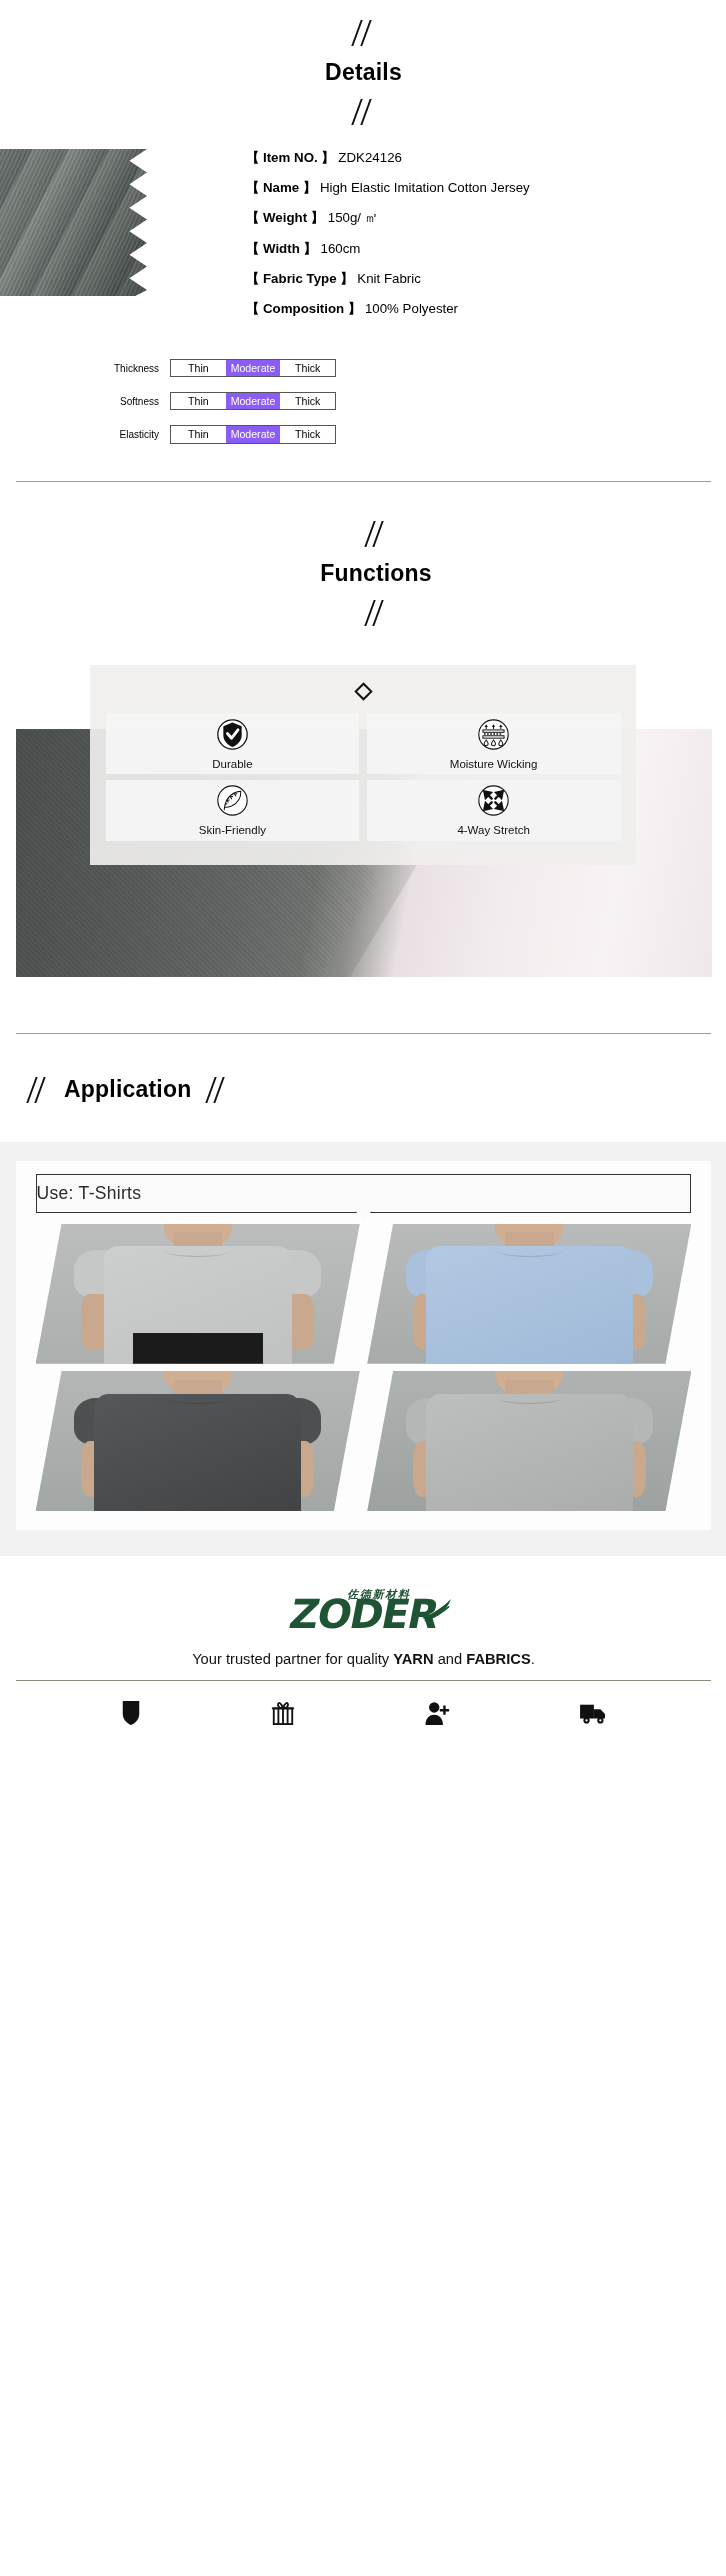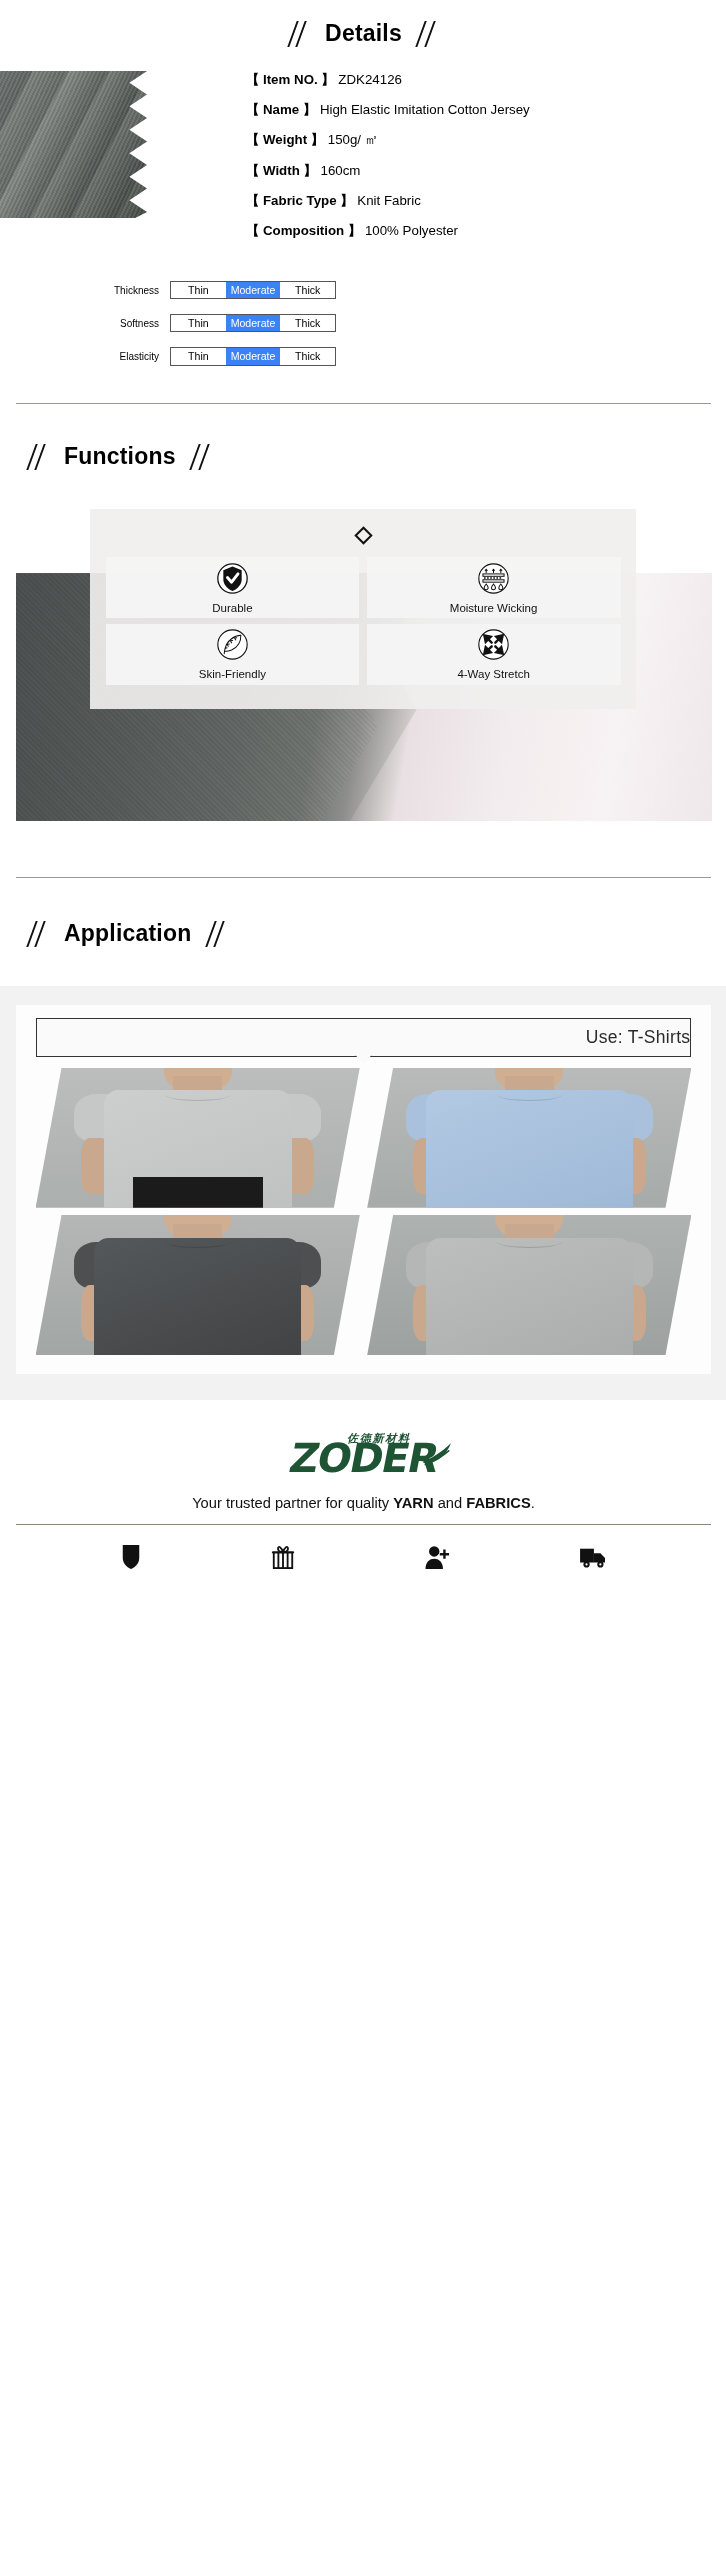--- a/index.html
+++ b/index.html
@@ -10,21 +10,21 @@
     color: #111;
   }
   body { width: 727px; height: 2576px; position: relative; overflow: hidden; }
 
   
   .sec-head {
     display: flex;
     align-items: center;
     gap: 13px;
   }
-  .sec-head.center { justify-content: center; }
+  .sec-head.center { justify-content: center; flex-direction: column; }
   .sec-title {
     font-size: 23px;
     font-weight: bold;
     letter-spacing: 0.2px;
     color: #000;
     white-space: nowrap;
   }
   .slashes {
     display: inline-block;
     position: relative;
@@ -114,33 +114,33 @@
     flex: 1;
     font-size: 10.6px;
     display: flex;
     align-items: center;
     justify-content: center;
     color: #000;
     background: #fff;
     white-space: nowrap;
   }
   .rating-cell.on {
-    background: #3b82f6;
+    background: #8b5cf6;
     color: #fff;
     font-weight: 500;
   }
 
   .hr {
     height: 0.9px;
     background: #9c9c94;
     margin: 0 15.6px;
   }
 
   
-  #functions-title-row { padding-left: 25px; padding-top: 40px; }
+  #functions-title-row { padding-left: 25px; padding-top: 40px; flex-direction: column; }
 
   #functions-stage {
     position: relative;
     margin-top: 39px;
     height: 313px;
   }
   .fabric-photo {
     position: absolute;
     left: 15.6px; top: 64px;
     width: 696px; height: 248px;
@@ -223,21 +223,21 @@
     padding: 18.4px 15.6px 26px 15.6px;
   }
   .app-inner { background: #fdfdfd; padding: 13px 20px 18.4px 20px; }
   .use-banner {
     position: relative;
     border: 1.1px solid #333;
     background: #fafafa;
     height: 39px;
     display: flex;
     align-items: center;
-    justify-content: flex-end;
+    justify-content: flex-start;
     margin-bottom: 11px;
   }
   .use-banner-text {
     font-size: 17.5px;
     color: #2b2b2b;
     letter-spacing: 0.3px;
   }
   .use-banner .notch {
     position: absolute;
     left: 50%; bottom: -8.3px;

